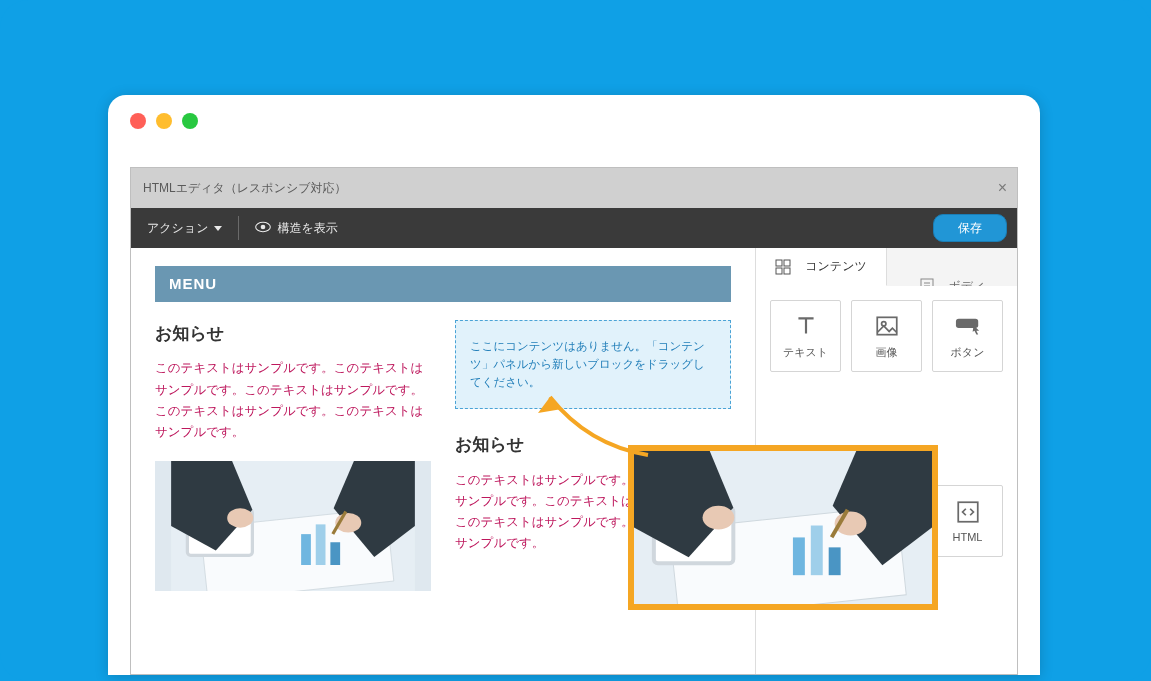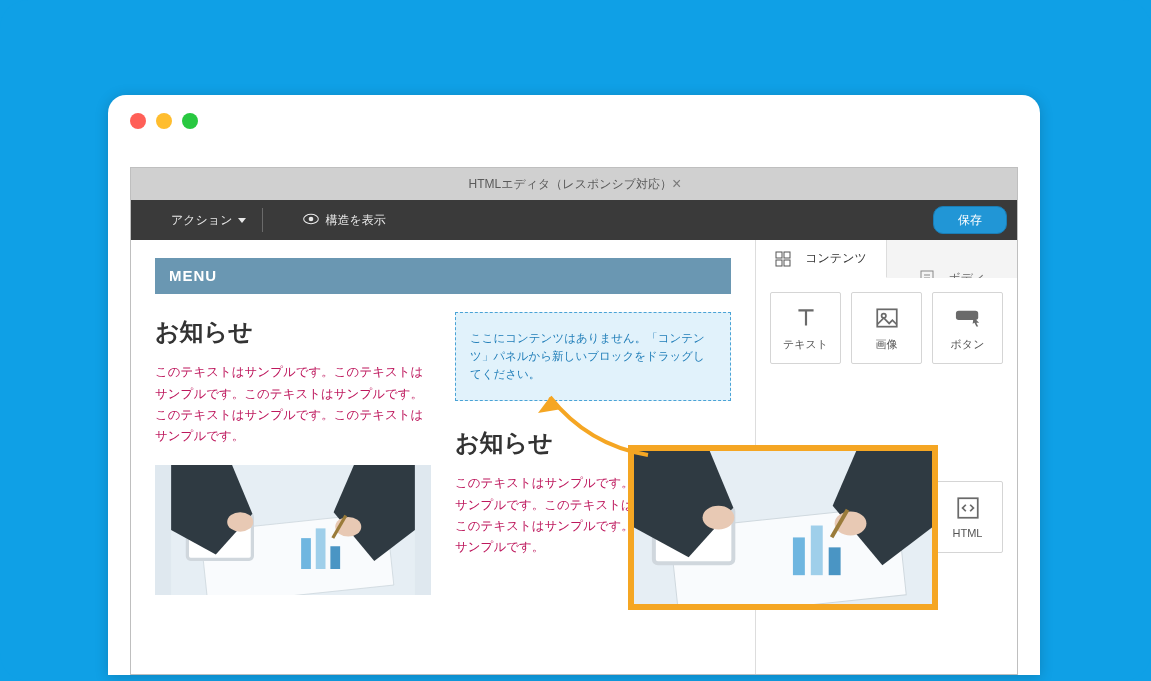--- a/index.html
+++ b/index.html
@@ -39,48 +39,47 @@
     left: 22px;
     top: 72px;
     right: 22px;
     bottom: 0;
     border: 1px solid #bfbfbf;
     background: #fff;
     display: flex;
     flex-direction: column;
   }
   .editor-titlebar {
-    height: 32px;
+    height: 40px;
     background: #d0d0d0;
     color: #5a5a5a;
     font-size: 12px;
     display: flex;
     align-items: center;
-    justify-content: center;
+    justify-content: space-between;
     padding: 0 10px 0 12px;
   }
   .close-x { font-size: 16px; color: #7a7a7a; cursor: pointer; }
 
   .toolbar {
     height: 40px;
     background: #3a3a3a;
     color: #e8e8e8;
     display: flex;
     align-items: center;
     font-size: 12px;
     padding: 0 10px 0 0;
   }
   .toolbar .action-btn {
     padding: 0 16px;
     height: 100%;
     display: flex;
     align-items: center;
     gap: 6px;
     cursor: pointer;
-    margin-left: 24px;
   }
   .toolbar .divider {
     width: 1px; height: 24px; background: #6a6a6a;
   }
   .chev-down {
     width: 0; height: 0;
     border-left: 4px solid transparent;
     border-right: 4px solid transparent;
     border-top: 5px solid #e8e8e8;
   }
@@ -117,21 +116,21 @@
     color: #fff;
     font-size: 15px;
     font-weight: 600;
     letter-spacing: 1px;
     padding: 5px 14px;
     margin-bottom: 18px;
   }
   .cols { display: flex; gap: 24px; }
   .col { flex: 1; min-width: 0; }
   .h2 {
-    font-size: 24px;
+    font-size: 17px;
     font-weight: 700;
     color: #333;
     margin-bottom: 10px;
   }
   .para { font-size: 12.5px; color: #be185d; }
   .dropzone {
     border: 1px dashed #4aa3d6;
     background: #e1f2fb;
     color: #1f7db8;
     font-size: 11.5px;

